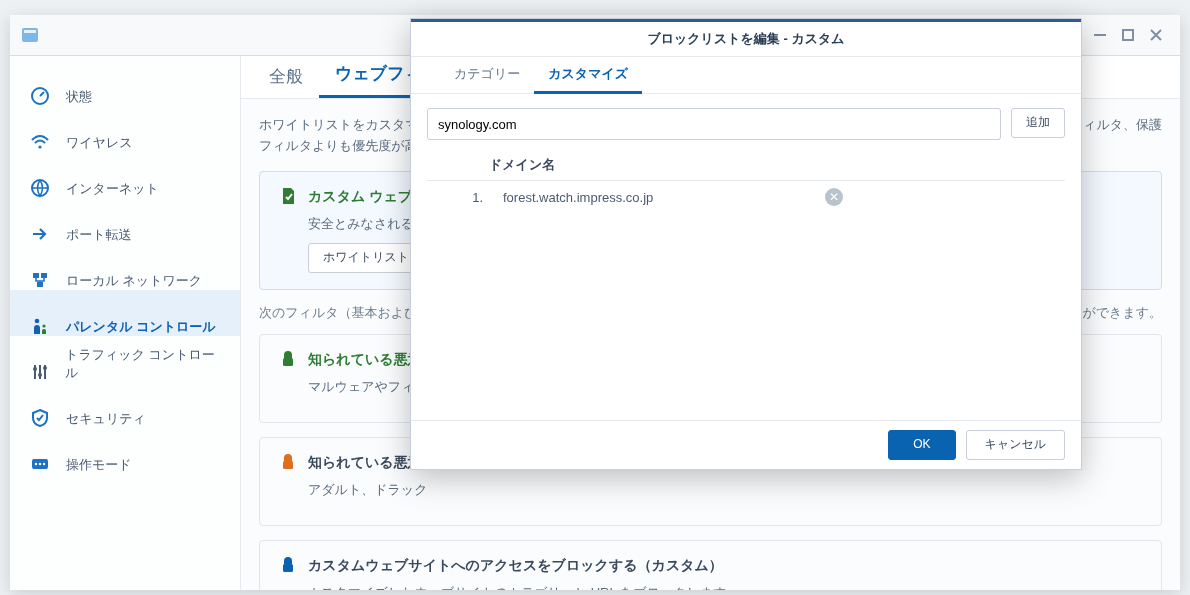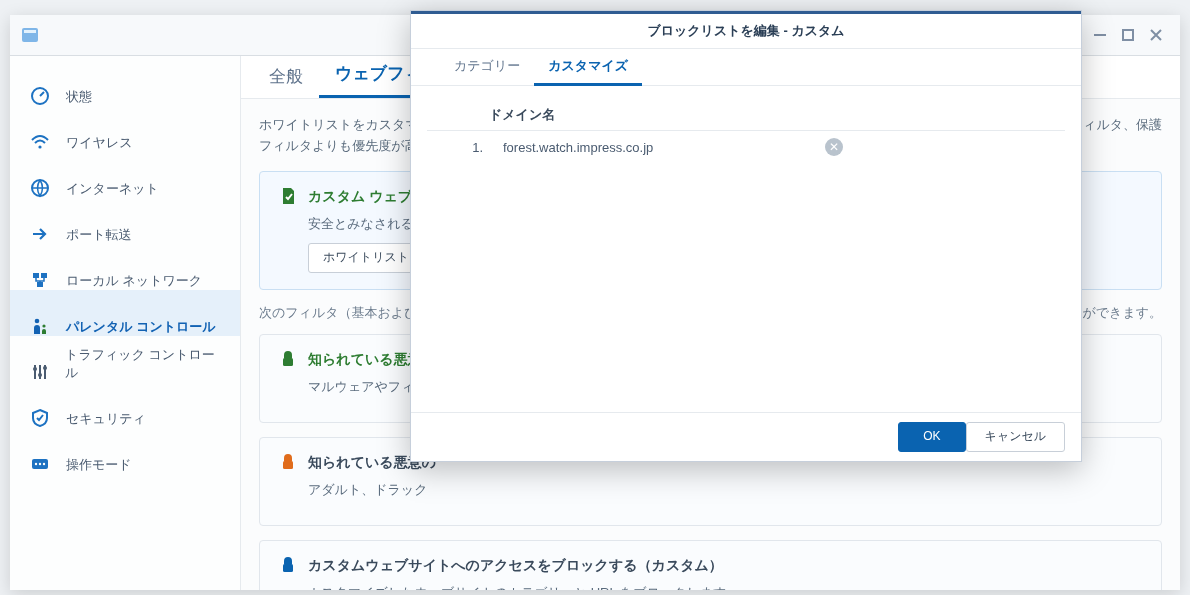--- a/index.html
+++ b/index.html
@@ -30,38 +30,38 @@
 .card-header .c-title{font-size:14px;font-weight:600;color:#3A4A5C}
 .card-header.green .c-icon svg *{fill:#2E7D32}
 .card-header.green .c-title{color:#2E7D32}
 .card-header.orange .c-icon svg *{fill:#E06C1C}
 .card-header.blue .c-icon svg *{fill:#0A63B0}
 .card-sub{color:#5A6B7D;margin:2px 0 10px 30px}
 .card-actions{margin-left:30px}
 .btn{display:inline-block;height:28px;line-height:26px;padding:0 14px;border:1px solid #C8CFD8;border-radius:3px;background:#fff;cursor:pointer;color:#3A4A5C;font-size:12px}
 .sep{color:#6A7A8C;margin:8px 0 12px}
 
-.modal{position:absolute;left:410px;top:10px;width:670px;height:450px;background:#fff;border:1px solid #C6CFDB;box-shadow:0 8px 30px rgba(0,0,0,.25);display:flex;flex-direction:column}
+.modal{position:absolute;left:410px;top:18px;width:670px;height:450px;background:#fff;border:1px solid #C6CFDB;box-shadow:0 8px 30px rgba(0,0,0,.25);display:flex;flex-direction:column}
 .modal-title{height:34px;flex:none;border-top:3px solid #2F5C92;display:flex;align-items:center;justify-content:center;font-weight:600;color:#2B3F56;border-bottom:1px solid #E6EAEE}
 .modal-tabs{height:36px;display:flex;align-items:flex-start;padding:0 29px;border-bottom:1px solid #E6EAEE}
 .modal-tabs .mtab{padding:8px 14px;cursor:pointer;color:#5F738C}
 .modal-tabs .mtab.active{color:#0A63B0;border-bottom:3px solid #0A63B0;font-weight:600}
 .modal-body{flex:1;padding:14px 16px;overflow:hidden;display:flex;flex-direction:column}
 .addrow{display:flex;gap:10px;margin-bottom:10px}
 .addrow input{flex:1;height:30px;border:1px solid #C8CFD8;border-radius:3px;padding:0 10px;font-size:13px}
 .table-head{display:flex;height:30px;align-items:center;border-bottom:1px solid #E6EAEE;color:#3A4A5C;font-weight:600}
 .th-idx{width:56px}
 .th-dom{flex:1;padding-left:6px}
 .th-del{width:240px;padding-left:6px}
 .trow{display:flex;height:32px;align-items:center;color:#4A5B70}
 .trow .td-idx{width:56px;text-align:right;padding-right:14px}
 .trow .td-dom{flex:1;padding-left:6px}
 .trow .td-del{width:240px;padding-left:6px}
 .del-btn{width:18px;height:18px;border-radius:50%;background:#B9C3CD;color:#fff;display:flex;align-items:center;justify-content:center;font-size:12px;cursor:pointer}
-.modal-foot{height:48px;border-top:1px solid #E6EAEE;flex:none;display:flex;align-items:center;justify-content:flex-end;padding:0 16px;gap:0}
+.modal-foot{height:48px;border-top:1px solid #E6EAEE;flex:none;display:flex;align-items:center;justify-content:flex-end;padding:0 16px;gap:10px}
 .btn.primary{background:#0A63B0;border-color:#0A63B0;color:#fff;padding:0 24px}
 .btn.plain{padding:0 18px}
 </style>
 </head>
 <body>
 
 <div class="window">
   <div class="titlebar">
     <span class="app-icon">
       <svg viewBox="0 0 20 20">
@@ -251,20 +251,24 @@
   </div>
 </div>
 
 <div class="modal">
   <div class="modal-title">ブロックリストを編集 - カスタム</div>
   <div class="modal-tabs">
     <div class="mtab">カテゴリー</div>
     <div class="mtab active">カスタマイズ</div>
   </div>
   <div class="modal-body">
+    <div class="addrow">
+      <input type="text" value="synology.com" style="">
+      <span class="btn">追加</span>
+    </div>
     <div class="table-head">
       <div class="th-idx"></div>
       <div class="th-dom">ドメイン名</div>
     </div>
     <div class="trow">
       <div class="td-idx">1.</div>
       <div class="td-dom">forest.watch.impress.co.jp</div>
       <div class="td-del">
           <span class="del-btn">✕</span>
         </div>

